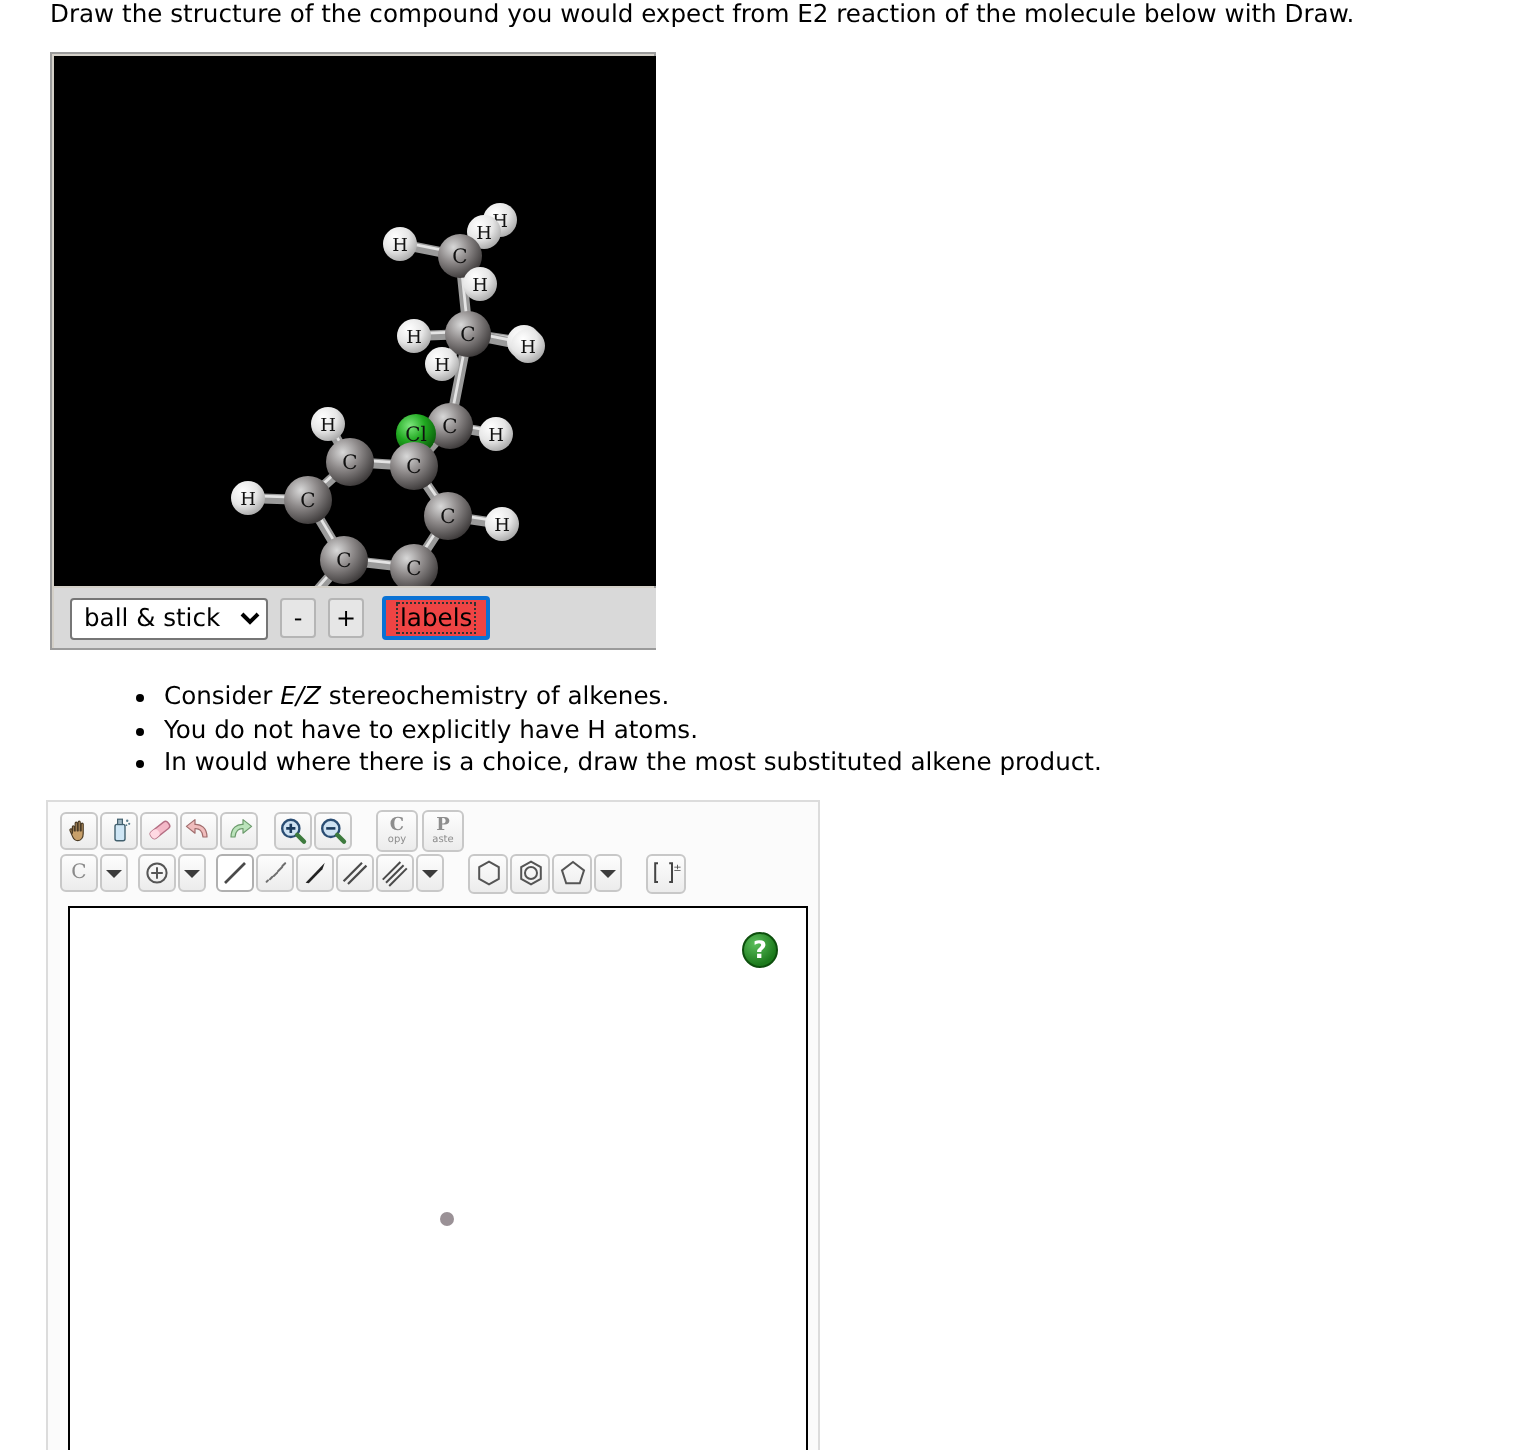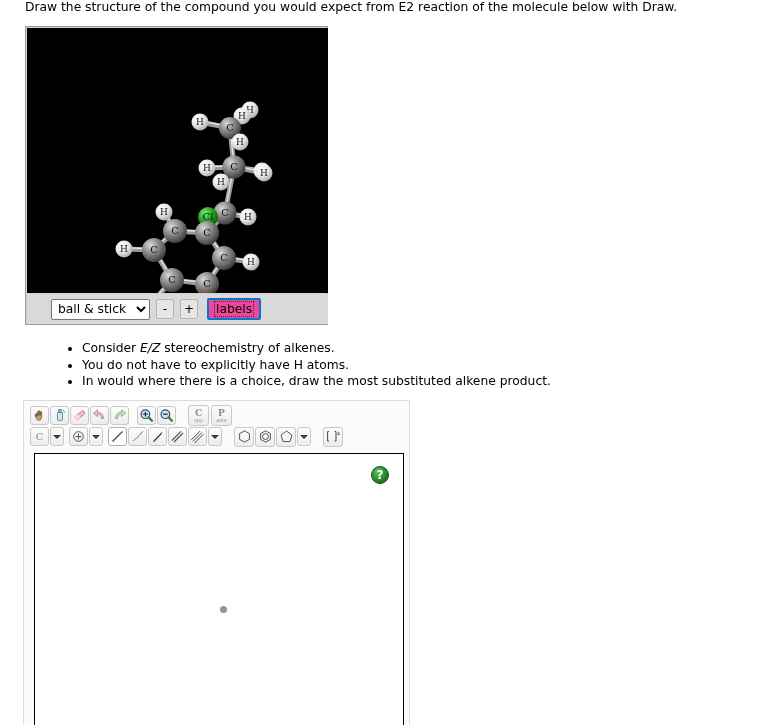--- a/index.html
+++ b/index.html
@@ -51,21 +51,21 @@
 
   .mol-toolbar {
     position: absolute;
     left: 1px;
     top: 267px;
     width: 301px;
     height: 30px;
     background: #d9d9d9;
     display: flex;
     align-items: center;
-    padding-left: 24px;
+    padding-left: 8px;
     box-sizing: border-box;
   }
   .mol-select {
     width: 99px;
     height: 21px;
     font-size: 12.3px;
     font-family: "DejaVu Sans", "Liberation Sans", sans-serif;
     background: #ffffff;
     border: 1px solid #767676;
     border-radius: 2px;
@@ -85,21 +85,21 @@
     text-align: center;
     color: #000;
     cursor: pointer;
     box-sizing: border-box;
     font-family: "DejaVu Sans", "Liberation Sans", sans-serif;
   }
   .mol-btn-labels {
     margin-left: 9px;
     height: 22px;
     padding: 0 5px;
-    background: #ec4899;
+    background: #ef4444;
     border: 2px solid #0b72d4;
     border-radius: 2px;
     font-size: 12.3px;
     line-height: 18px;
     color: #000;
     cursor: pointer;
     box-sizing: border-box;
     display: flex;
     align-items: center;
   }

